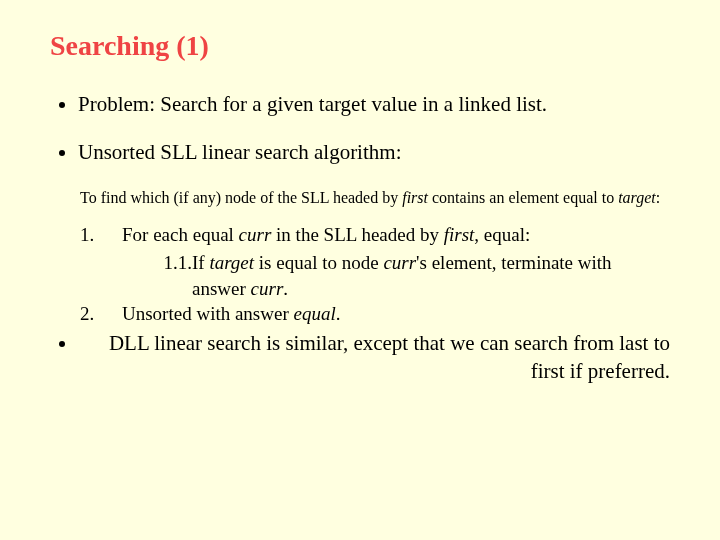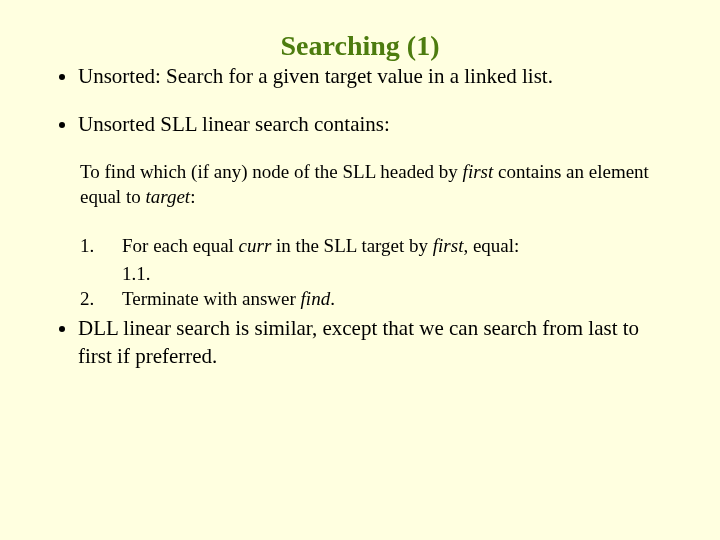--- a/index.html
+++ b/index.html
@@ -9,38 +9,38 @@
     height: 540px;
     background: #ffffe0;
     font-family: "Times New Roman", Times, serif;
     color: #000;
   }
   .slide {
     padding: 30px 50px 20px 50px;
     box-sizing: border-box;
   }
   .title {
-    text-align: center;
     font-size: 28px;
     font-weight: bold;
-    color: #4d7c0f;
+    color: #ef4444;
+    margin-bottom: 28px;
   }
   ul.main {
     list-style: disc;
     padding-left: 28px;
     margin: 0;
   }
   ul.main > li {
     font-size: 21px;
     margin-bottom: 20px;
     line-height: 1.35;
   }
   .algo-intro {
-    font-size: 19px;
-    margin: 10px 0 23px 30px;
+    font-size: 16px;
+    margin: 10px 0 14px 30px;
     line-height: 1.35;
   }
   .steps {
     margin-left: 30px;
     font-size: 19px;
   }
   .step-row {
     display: flex;
     margin-bottom: 2px;
     line-height: 1.35;
@@ -53,60 +53,64 @@
     flex: 1;
   }
   .substep-row {
     display: flex;
     margin-left: 42px;
     line-height: 1.35;
   }
   .substep-num {
     width: 70px;
     flex-shrink: 0;
+    text-align: right;
   }
   .substep-body {
     flex: 1;
   }
   .it { font-style: italic; }
 </style>
 </head>
 <body>
 
 <div class="slide">
 
   <div class="title">Searching (1)</div>
 
   <ul class="main">
-    <li>Unsorted: Search for a given target value in a linked list.</li>
+    <li>Problem: Search for a given target value in a linked list.</li>
 
-    <li>Unsorted SLL linear search contains:</li>
+    <li>Unsorted SLL linear search algorithm:</li>
   </ul>
 
   <div class="algo-intro">
     <span>To find which (if any) node of the SLL headed by </span><span class="it">first</span><span> contains an element equal to </span><span class="it">target</span><span>:</span>
   </div>
 
   <div class="steps">
     <div class="step-row">
       <div class="step-num">1.</div>
       <div class="step-body">
-        <span>For each equal </span><span class="it">curr</span><span> in the SLL target by </span><span class="it">first</span><span>, equal:</span>
+        <span>For each equal </span><span class="it">curr</span><span> in the SLL headed by </span><span class="it">first</span><span>, equal:</span>
       </div>
     </div>
 
     <div class="substep-row">
       <div class="substep-num">1.1.</div>
+      <div class="substep-body">
+        <span>If </span><span class="it">target</span><span> is equal to node </span><span class="it">curr</span><span>'s element, terminate with answer </span><span class="it">curr</span><span>.</span>
+      </div>
     </div>
 
     <div class="step-row">
       <div class="step-num">2.</div>
       <div class="step-body">
-        <span>Terminate with answer </span><span class="it">find</span><span>.</span>
+        <span>Unsorted with answer </span><span class="it">equal</span><span>.</span>
       </div>
     </div>
   </div>
 
-  <ul class="main" style="">
+  <ul class="main" style="text-align:right;">
     <li>DLL linear search is similar, except that we can search from last to first if preferred.</li>
   </ul>
 
 </div>
 
 </body></html>

